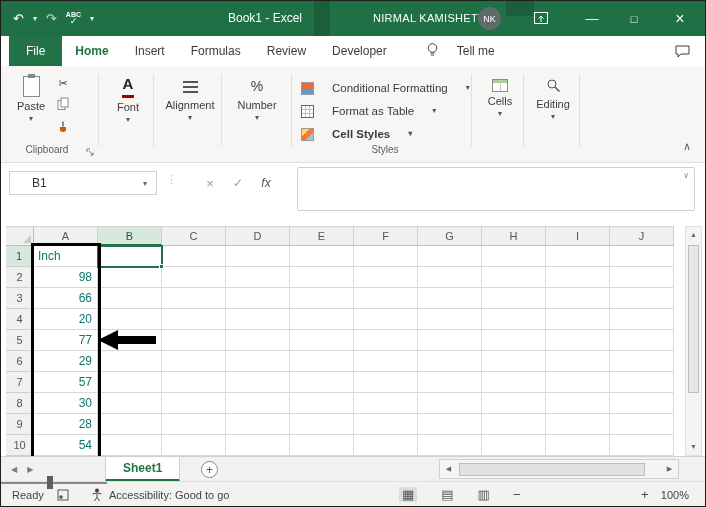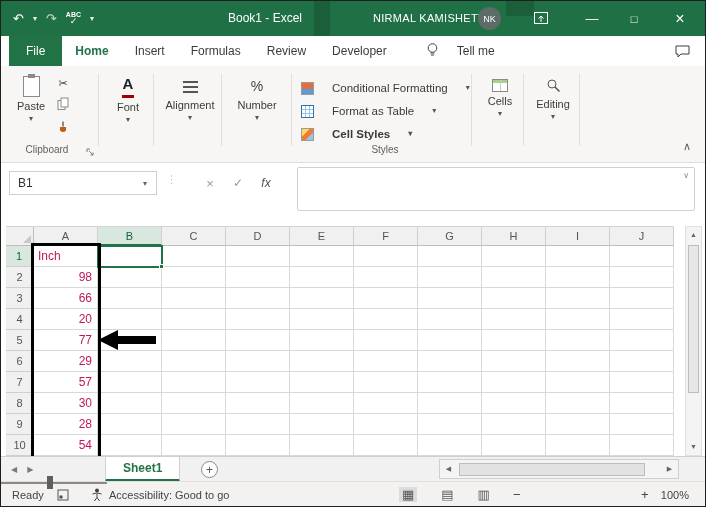--- a/index.html
+++ b/index.html
@@ -61,42 +61,42 @@
   .editicon { margin-top:2px; }
   .stylesrow { position:absolute; left:300px; height:18px; display:flex; align-items:center; gap:18px; font-size:11.5px; }
   .sr1 { top:13px; } .sr2 { top:36px; } .sr3 { top:59px;font-weight:bold; }
   .cficon { width:13px; height:13px; border:1px solid #9a9a9a; background:linear-gradient(180deg,#e46c43 0 50%,#5b9bd5 50%); }
   .faticon { width:13px; height:13px; border:1px solid #2e75b6; background:#fff; background-image:repeating-linear-gradient(to right,transparent 0 3px,#9dc3e6 3px 4px),repeating-linear-gradient(to bottom,transparent 0 3px,#9dc3e6 3px 4px); }
   .csicon { width:13px; height:13px; border:1px solid #9a9a9a; background:linear-gradient(135deg,#ffd966 0 34%,#ed7d31 34% 67%,#9dc3e6 67%); }
   .collapse { position:absolute; right:14px; top:74px; font-size:11px; color:#605e5c; }
 
   
   .fbar { position:absolute; left:0; top:163px; right:0; height:50px; background:#fff; }
-  .namebox { position:absolute; left:8px; top:7px; width:148px; height:24px; border:1px solid #d1cfcd; display:flex; align-items:center; padding-left:8px; font-size:12px; color:#333; background:#fff; }
+  .namebox { position:absolute; left:8px; top:7px; width:148px; height:24px; border:1px solid #d1cfcd; display:flex; align-items:center; padding-left:22px; font-size:12px; color:#333; background:#fff; }
   .nbarrow { margin-left:auto; width:22px; text-align:center; font-size:8px; color:#666; }
   .fdots { position:absolute; left:165px; top:9px; color:#bdbdbd; font-size:11px; }
   .fbtn { position:absolute; top:7px; width:26px; height:24px; display:flex; align-items:center; justify-content:center; color:#9a9a9a; }
   .fb-x { left:196px; font-size:13px; }
   .fb-chk { left:224px; font-size:12px; }
   .fb-fx { left:252px; font-style:italic; color:#555; font-size:12px; }
   .finput { position:absolute; left:296px; top:3px; right:10px; height:44px; border:1px solid #d1cfcd; border-radius:2px; background:#fff; font-size:12px; padding:3px 6px; color:#222; }
   .fexpand { position:absolute; right:5px; top:3px; font-size:8px; color:#8a8a8a; }
 
   
   .sheet { position:absolute; left:5px; top:225px; width:668px; height:229px; background:#fff; font-size:11px; border-top:1px solid #d4d4d4; }
   .corner { position:absolute; left:0; top:0; width:28px; height:19px; background:#f0f0f0; border-right:1px solid #bdbdbd; border-bottom:1px solid #bdbdbd; }
   .corner:after { content:""; position:absolute; right:2px; bottom:2px; border-left:8px solid transparent; border-bottom:8px solid #c9c9c9; }
   .chead { position:absolute; left:28px; top:0; height:19px; display:flex; }
   .ch { width:64px; height:19px; background:#f0f0f0; border-right:1px solid #cfcfcf; border-bottom:1px solid #bdbdbd; color:#555; display:flex; align-items:center; justify-content:center; }
   .ch.sel { background:#d9e8df; color:#17613a; border-bottom:2px solid #217346; }
   .rheads { position:absolute; left:0; top:19px; }
   .rh { width:28px; height:21px; background:#f0f0f0; border-right:1px solid #bdbdbd; border-bottom:1px solid #cfcfcf; color:#555; display:flex; align-items:center; justify-content:center; }
   .rh.sel { background:#d9e8df; color:#17613a; border-right:2px solid #217346; }
   .colA { position:absolute; left:28px; top:19px; width:64px; }
-  .acell { width:64px; height:21px; border-right:1px solid #d9d9d9; border-bottom:1px solid #d9d9d9; font-size:12px; color:#be185d; display:flex; align-items:center; justify-content:flex-end; padding-right:5px; background:#fff; }
+  .acell { width:64px; height:21px; border-right:1px solid #d9d9d9; border-bottom:1px solid #d9d9d9; font-size:12px; color:#0f766e; display:flex; align-items:center; justify-content:flex-end; padding-right:5px; background:#fff; }
   .acell.left { justify-content:flex-start; padding-left:4px; }
   .cellsbg { position:absolute; left:92px; top:19px; width:576px; height:210px; background-image:repeating-linear-gradient(to right,transparent 0 63px,#d9d9d9 63px 64px),repeating-linear-gradient(to bottom,transparent 0 20px,#d9d9d9 20px 21px); }
   .selB1 { position:absolute; left:91px; top:18px; width:66px; height:23px; border:2px solid #217346; }
   .selB1 .handle { position:absolute; right:-3px; bottom:-3px; width:5px; height:5px; background:#217346; border:1px solid #fff; }
   .rangeborder { position:absolute; left:25px; top:16px; width:70px; height:216px; border:3px solid #000; pointer-events:none; }
   .arrowshape { position:absolute; left:92px; top:102px; }
 
   
   .vsb { position:absolute; left:684px; top:225px; width:17px; height:230px; background:#f4f4f4; border:1px solid #e0e0e0; }
   .vsb .sa { position:absolute; left:0; width:15px; height:16px; text-align:center; font-size:7px; color:#666; line-height:16px; }

